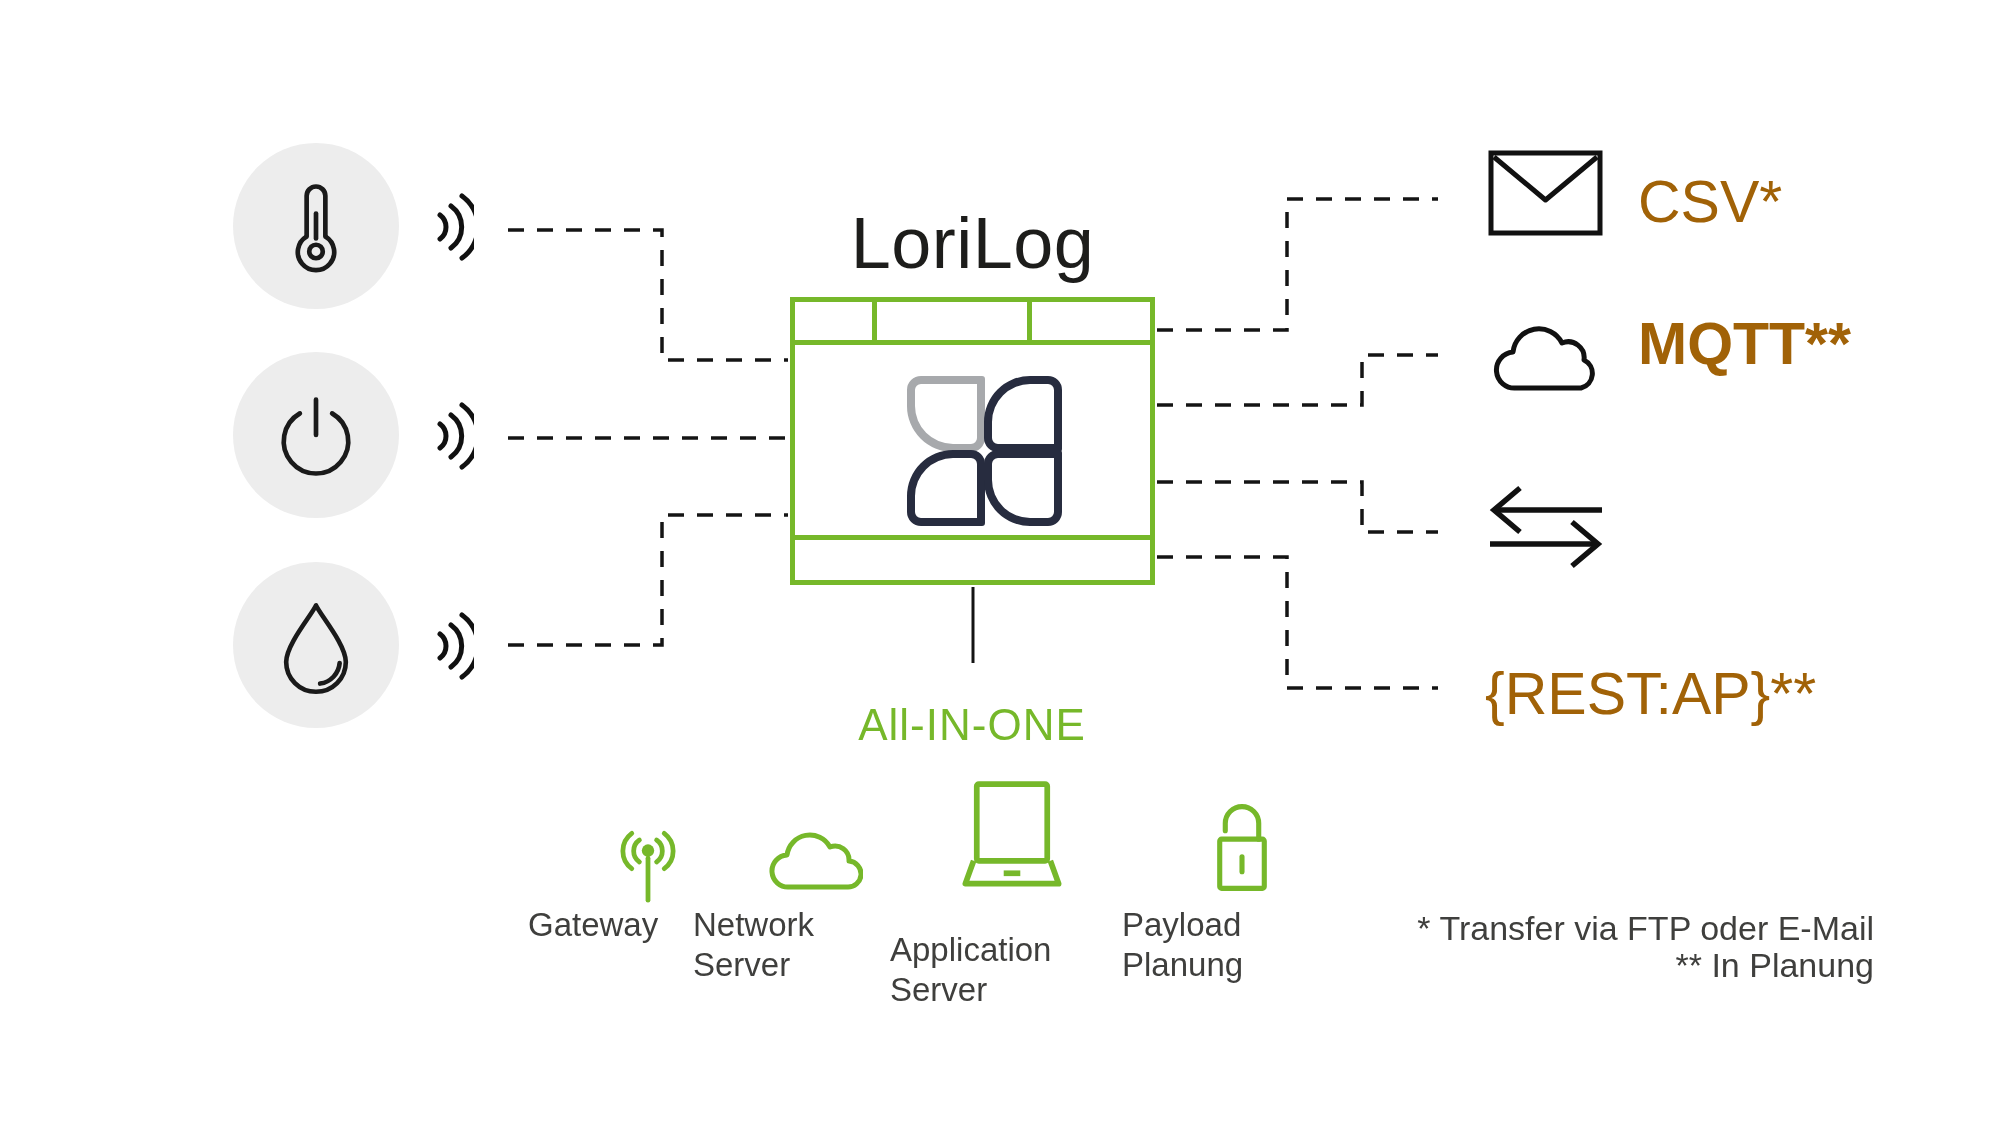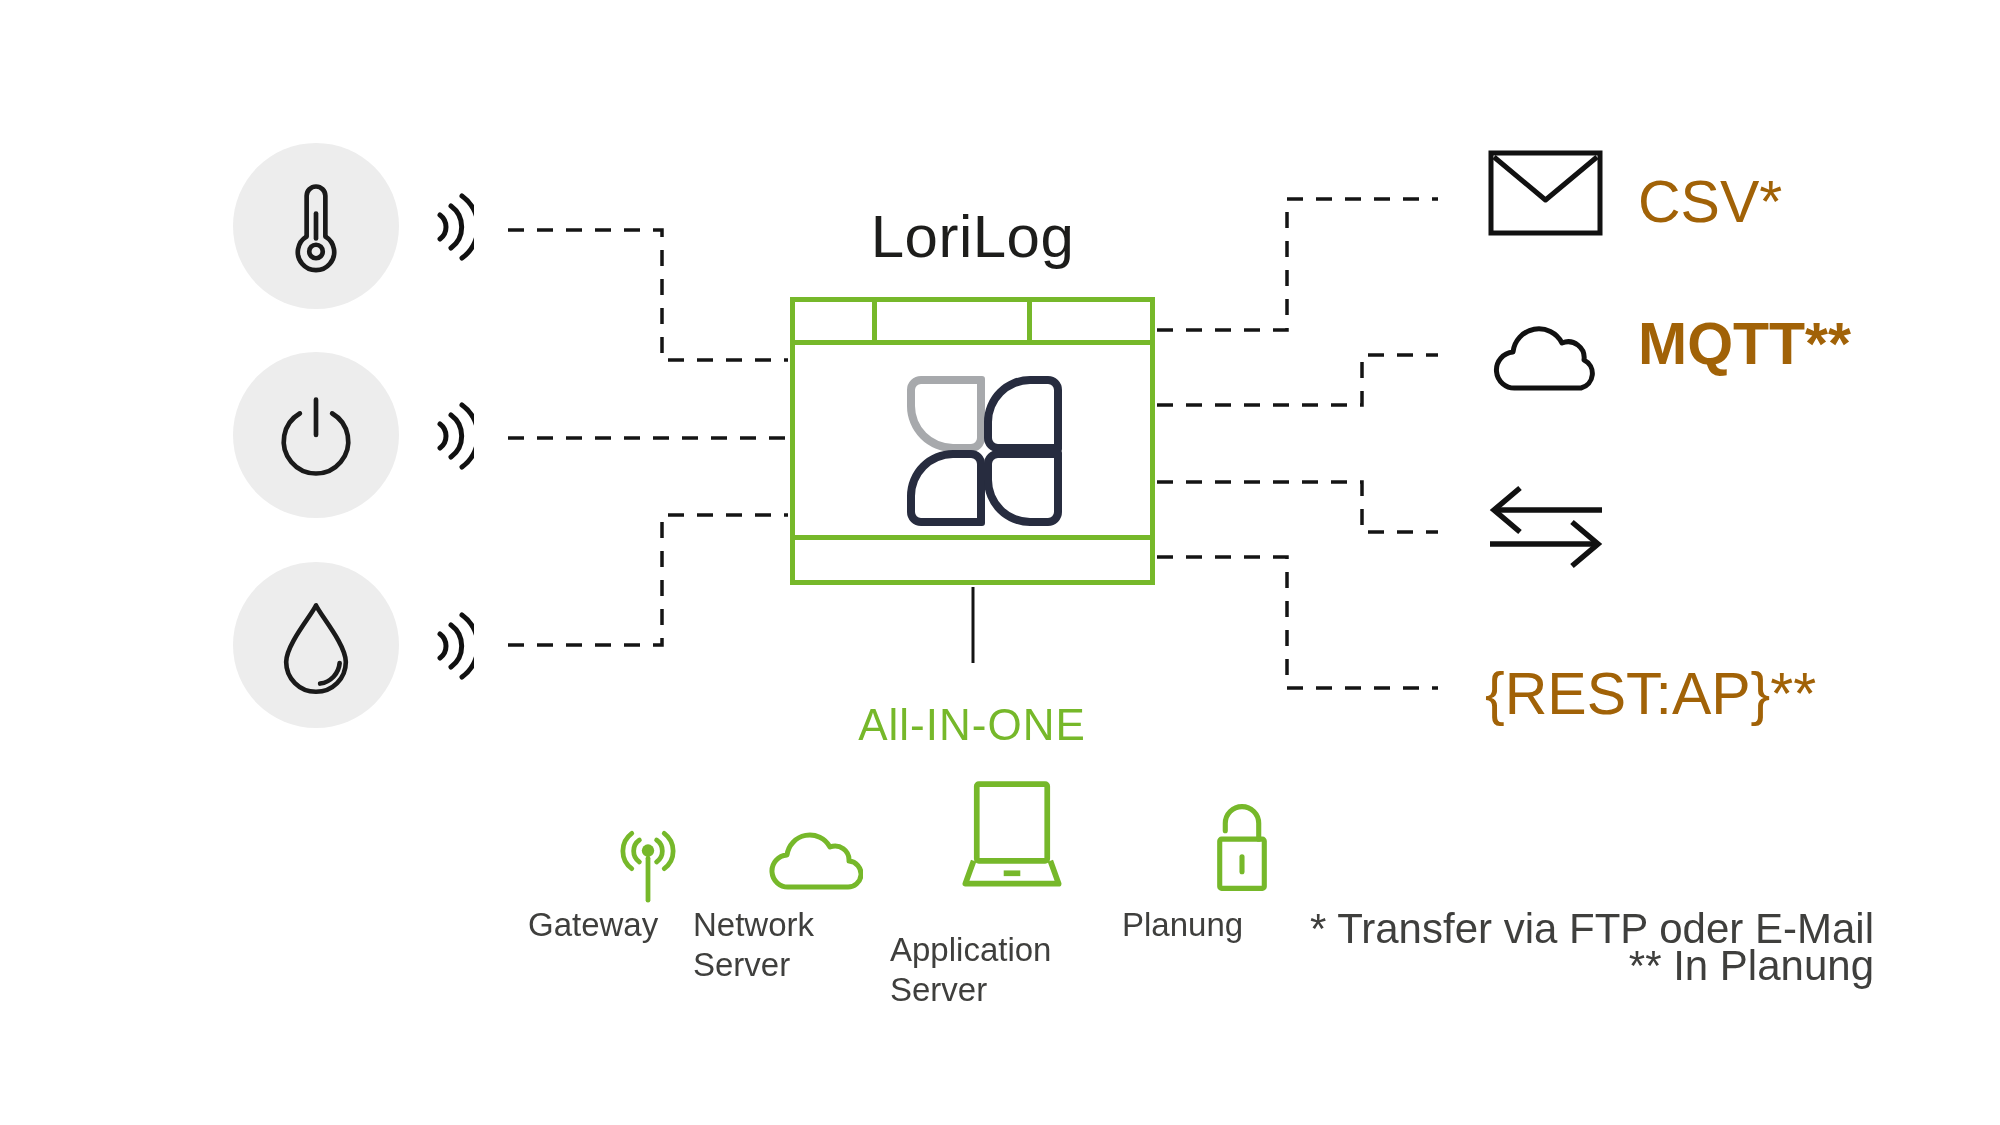--- a/index.html
+++ b/index.html
@@ -20,33 +20,33 @@
   }
   .green-line{position:absolute;background:#76b82a;}
   
   .petal{position:absolute;width:62px;height:60px;border:8px solid #272c3f;box-sizing:content-box;}
   .petal.ne{border-radius:14px 3px 14px 46px;}   
   .petal.se{border-radius:46px 14px 3px 14px;}   
   .petal.gray{border-color:#a7a9ac;}
   
   .title{
     position:absolute;left:790px;top:202px;width:365px;text-align:center;
-    font-size:60px;color:#1d1d1b;letter-spacing:0.5px;
+    font-size:72px;color:#1d1d1b;letter-spacing:0.5px;
   }
   .banner{
     position:absolute;left:772px;top:700px;width:400px;text-align:center;
     font-size:44px;color:#76b82a;letter-spacing:1px;
   }
   .out-label{position:absolute;font-size:59px;color:#a16207;white-space:nowrap;}
   .legend-label{
     position:absolute;width:240px;text-align:left;font-size:33px;line-height:40px;color:#3f3f3d;
   }
   .footnotes{
     position:absolute;right:126px;top:910px;text-align:right;
-    font-size:42px;line-height:37px;color:#3f3f3d;white-space:nowrap;
+    font-size:34px;line-height:37px;color:#3f3f3d;white-space:nowrap;
   }
   svg{display:block;}
 </style>
 </head>
 <body>
 
 <div class="canvas">
 
   <svg class="abs" style="left:0;top:0;" width="2000" height="1125" viewBox="0 0 2000 1125" fill="none" stroke="#141414" stroke-width="3.5">
     <g stroke-dasharray="16 13">
@@ -162,20 +162,21 @@
   </div>
   <div class="legend-label" style="left:693px;top:905px;">
     <div>Network</div>
     <div>Server</div>
   </div>
   <div class="legend-label" style="left:890px;top:905px;margin-top:25px;">
     <div>Application</div>
     <div>Server</div>
   </div>
   <div class="legend-label" style="left:1122px;top:905px;">
+    <div>Payload</div>
     <div>Planung</div>
   </div>
 
   <div class="footnotes">
     <div>* Transfer via FTP oder E-Mail</div>
     <div>** In Planung</div>
   </div>
 
 </div>
 

